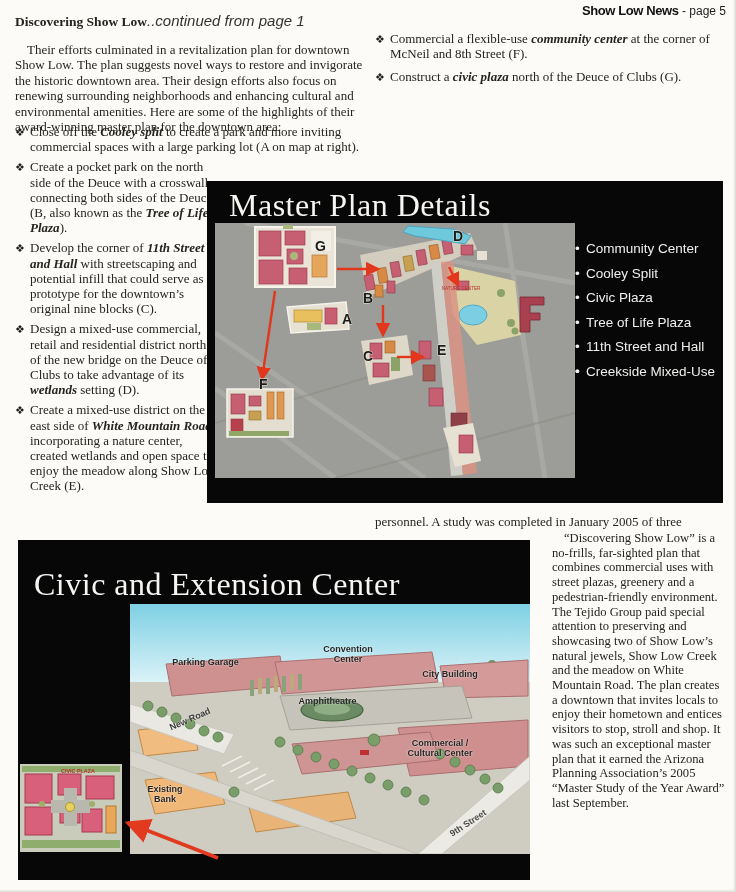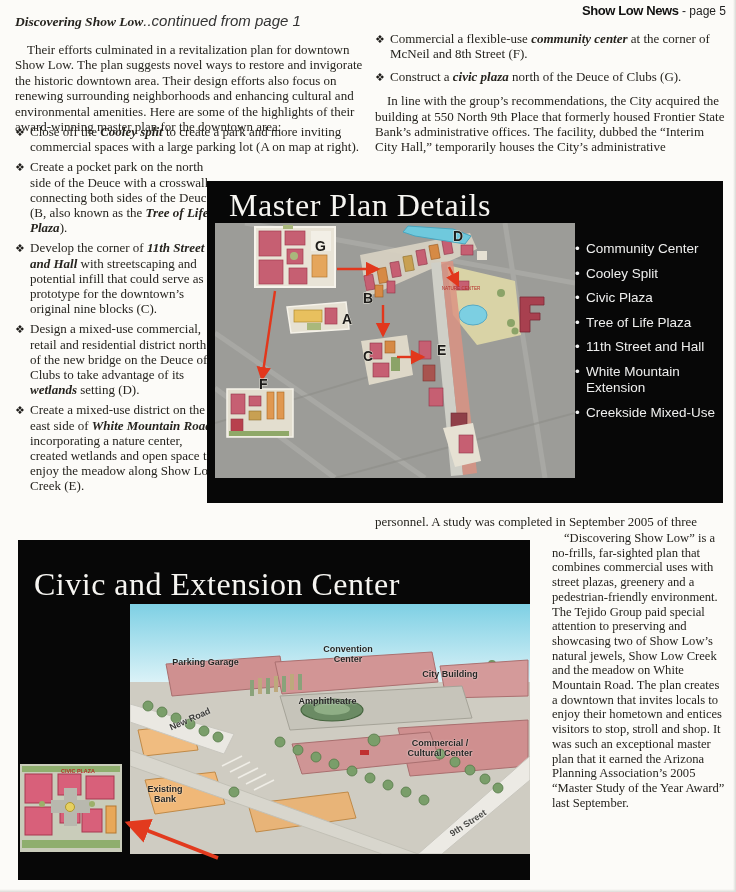--- a/index.html
+++ b/index.html
@@ -6,21 +6,21 @@
   .page{position:relative;width:736px;height:892px;background:#fcfbf8;
         font-family:"Liberation Serif",serif;color:#26241f;overflow:hidden;}
 
   
   .masthead{position:absolute;top:3px;right:10px;font-family:"Liberation Sans",sans-serif;
             font-size:13px;white-space:nowrap;}
   .mh-title{font-weight:bold;letter-spacing:-0.4px;color:#111;}
   .mh-suffix{font-size:12px;color:#222;}
 
   .continuation{position:absolute;left:15px;top:12px;font-size:13.5px;white-space:nowrap;}
-  .cont-title{font-weight:bold;font-style:italic;}
+  .cont-title{font-weight:bold;}
   .cont-suffix{font-style:italic;font-family:"Liberation Sans",sans-serif;font-size:15px;color:#333;}
 
   
   .textblock{position:absolute;font-size:13px;line-height:15.4px;text-align:left;}
   .indent{text-indent:12px;margin-top:11px;}
   #intro{left:15px;top:31px;width:354px;}
   #right-top{left:375px;top:31px;width:352px;}
   #left-bullets{left:15px;top:124px;width:354px;line-height:15.2px;}
   #personnel-line{left:375px;top:514px;width:354px;}
   #study-col{left:552px;top:531px;width:176px;font-size:12.6px;line-height:14.7px;}
@@ -80,21 +80,20 @@
     <span class="cont-title">Discovering Show Low</span><span class="cont-suffix">..continued from page 1</span>
   </div>
 
   <div id="intro" class="textblock indent">Their efforts culminated in a revitalization plan for downtown Show Low. The plan suggests novel ways to restore and invigorate the historic downtown area. Their design efforts also focus on renewing surrounding neighborhoods and enhancing cultural and environmental amenities. Here are some of the highlights of their award-winning master plan for the downtown area:</div>
 
   <div id="right-top" class="textblock">
     <ul class="bullets">
       <li><span class="glyph">❖</span><span>Commercial a flexible-use </span><span class="hl">community center</span><span> at the corner of McNeil and 8th Street (F).</span></li>
       <li><span class="glyph">❖</span><span>Construct a </span><span class="hl">civic plaza</span><span> north of the Deuce of Clubs (G).</span></li>
     </ul>
-    <p class="indent">In line with the group’s recommendations, the City acquired the building at 550 North 9th Place that formerly housed Frontier State Bank’s administrative offices. The facility, dubbed the “Interim City Hall,” temporarily houses the City’s administrative</p>
   </div>
 
   <div id="left-bullets" class="textblock">
     <ul class="bullets">
       <li><span class="glyph">❖</span><span>Close off the </span><span class="hl">Cooley split</span><span> to create a park and more inviting commercial spaces with a large parking lot (A on map at right).</span></li>
       <li class="narrow"><span class="glyph">❖</span><span>Create a pocket park on the north side of the Deuce with a crosswalk connecting both sides of the Deuce (B, also known as the </span><span class="hl">Tree of Life Plaza</span><span>).</span></li>
       <li class="narrow"><span class="glyph">❖</span><span>Develop the corner of </span><span class="hl">11th Street and Hall</span><span> with streetscaping and potential infill that could serve as a prototype for the downtown’s original nine blocks (C).</span></li>
       <li class="narrow"><span class="glyph">❖</span><span>Design a mixed-use commercial, retail and residential district north of the new bridge on the Deuce of Clubs to take advantage of its </span><span class="hl">wetlands</span><span> setting (D).</span></li>
       <li class="narrow"><span class="glyph">❖</span><span>Create a mixed-use district on the east side of </span><span class="hl">White Mountain Road</span><span>, incorporating a nature center, created wetlands and open space to enjoy the meadow along Show Low Creek (E).</span></li>
     </ul>
@@ -225,27 +224,27 @@
       </g>
     </svg>
 
     <div id="mp-legend">
       <ul>
         <li><span class="dot">•</span><span>Community Center</span></li>
         <li><span class="dot">•</span><span>Cooley Split</span></li>
         <li><span class="dot">•</span><span>Civic Plaza</span></li>
         <li><span class="dot">•</span><span>Tree of Life Plaza</span></li>
         <li><span class="dot">•</span><span>11th Street and Hall</span></li>
-        <li><span class="dot">•</span><span>White Mountain Extension</span></li>
+        <li><span class="dot">•</span></li>
         <li><span class="dot">•</span><span>Creekside Mixed-Use</span></li>
       </ul>
     </div>
   </div>
 
-  <div id="personnel-line" class="textblock">personnel. A study was completed in September 2005 of three</div>
+  <div id="personnel-line" class="textblock">personnel. A study was completed in January 2005 of three</div>
   <div id="study-col" class="textblock">
     <p id="discovering-p" class="indent">“Discovering Show Low” is a no-frills, far-sighted plan that combines commercial uses with street plazas, greenery and a pedestrian-friendly environment. The Tejido Group paid special attention to preserving and showcasing two of Show Low’s natural jewels, Show Low Creek and the meadow on White Mountain Road. The plan creates a downtown that invites locals to enjoy their hometown and entices visitors to stop, stroll and shop. It was such an exceptional master plan that it earned the Arizona Planning Association’s 2005 “Master Study of the Year Award” last September.</p>
   </div>
 
   <div id="civic" class="figure">
     <div class="fig-title">Civic and Extension Center</div>
 
     <svg id="civic-illu" viewBox="0 0 400 250">
       <defs>
         <linearGradient id="sky" x1="0" y1="0" x2="0" y2="1">

